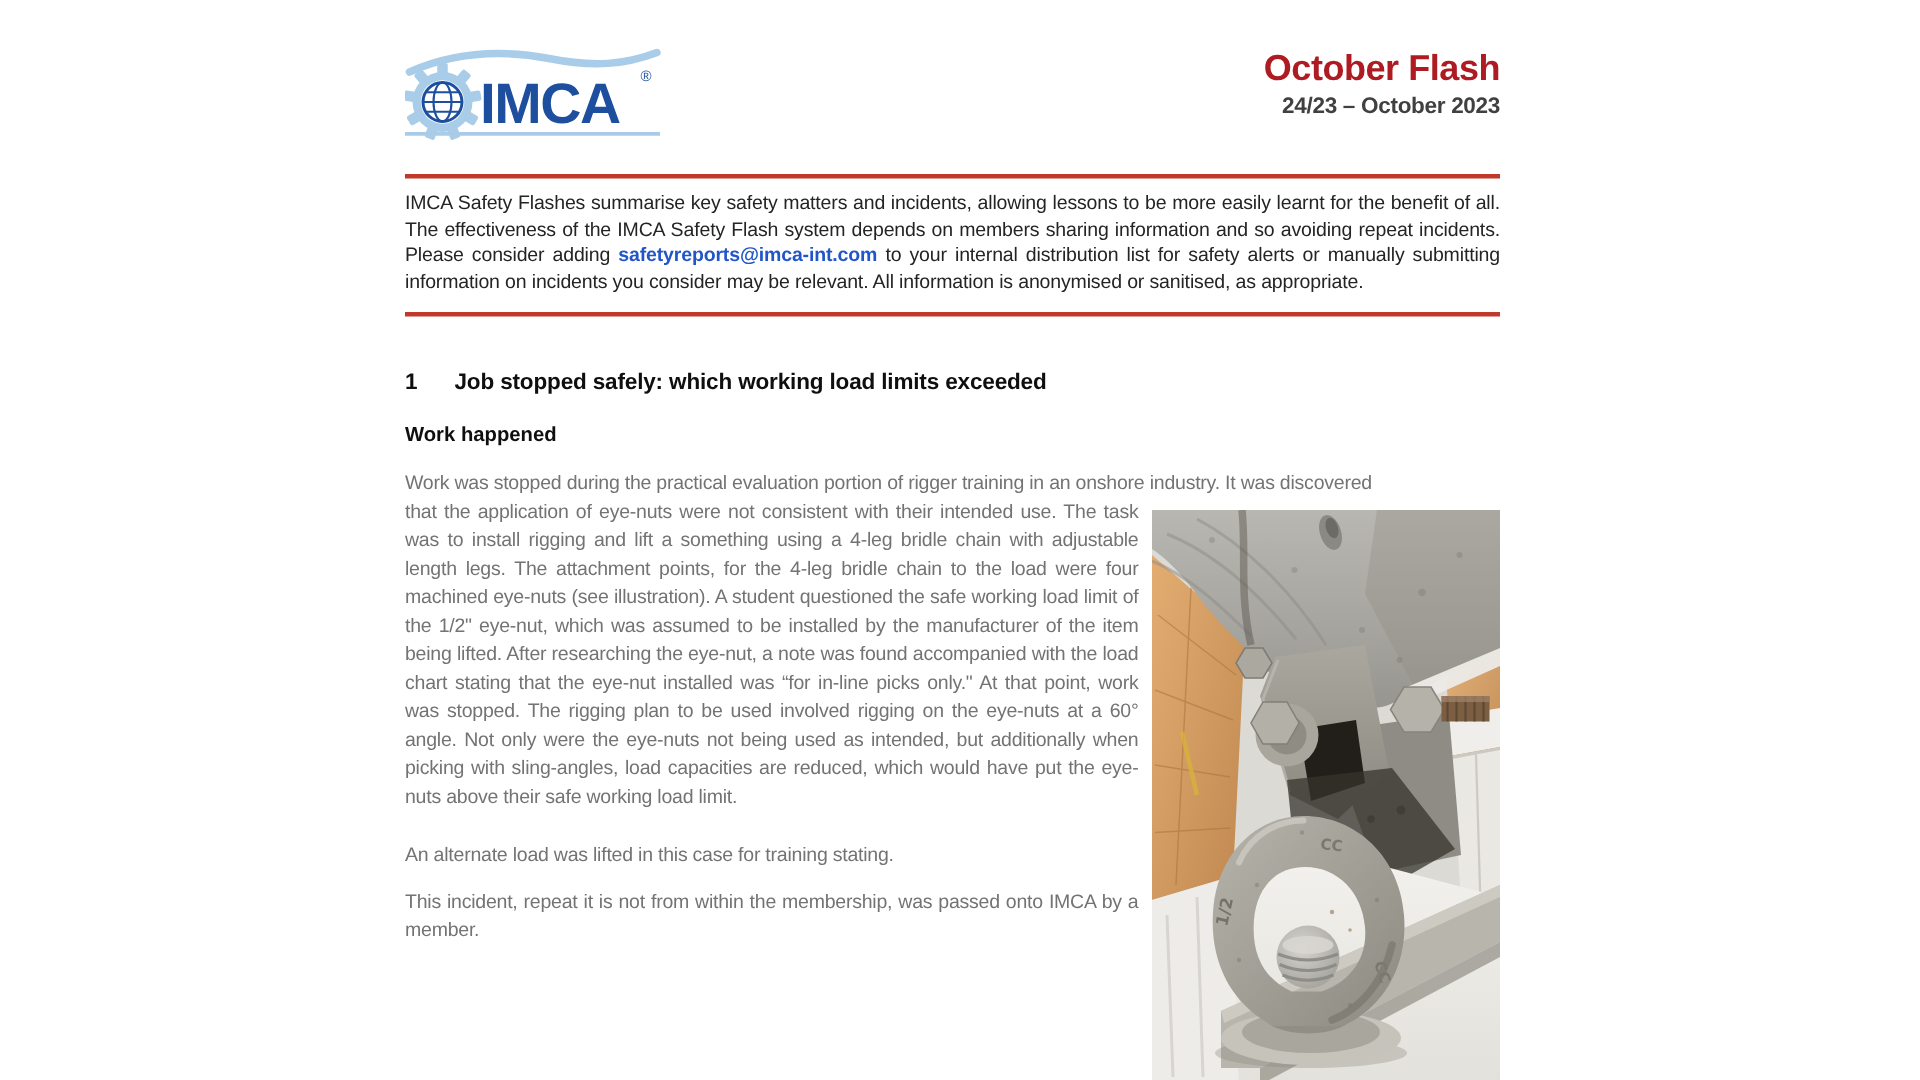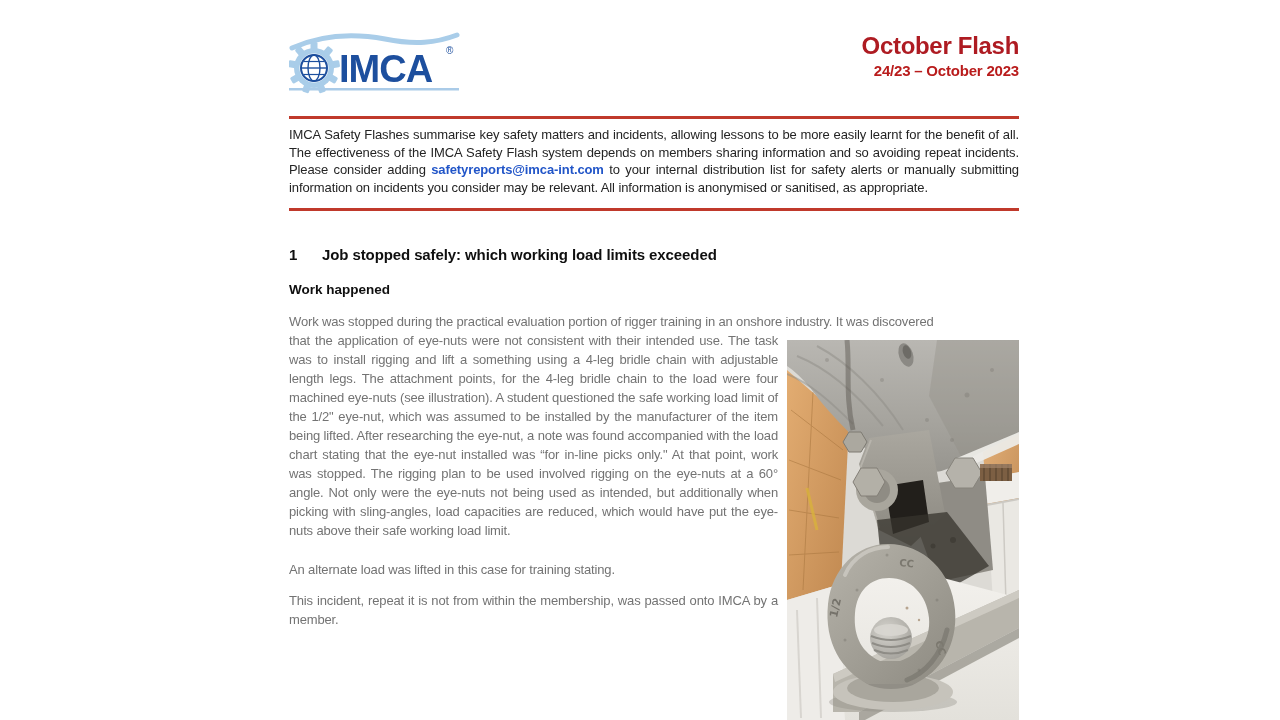--- a/index.html
+++ b/index.html
@@ -1,24 +1,24 @@
 <!DOCTYPE html>
 <html><head>
 <meta charset="utf-8">
 <style>
   html,body{margin:0;padding:0;background:#ffffff;}
   .page{position:relative;width:1280px;height:720px;background:#ffffff;overflow:hidden;
         font-family:"Liberation Sans",sans-serif;}
-  .content{position:absolute;left:270px;top:0;width:730px;height:720px;margin-left:19px;}
+  .content{position:absolute;left:270px;top:0;width:730px;height:720px;}
 
   
   .logo{position:absolute;left:0;top:28px;width:172px;height:66px;}
   .masthead{position:absolute;right:0;top:33px;text-align:right;}
   .mast-title{font-size:24px;font-weight:bold;color:#ae1b22;letter-spacing:-0.3px;line-height:26px;}
-  .mast-issue{font-size:15px;font-weight:bold;color:#b91c1c;margin-top:3px;letter-spacing:-0.2px;}
+  .mast-issue{font-size:15px;font-weight:bold;color:#404040;margin-top:3px;letter-spacing:-0.2px;}
 
   .rule{position:absolute;left:0;width:730px;height:3px;background:#c0392b;}
   .rule1{top:116px;}
   .rule2{top:208px;}
 
   .intro{position:absolute;left:0;top:126px;width:730px;margin:0;
          font-size:13px;line-height:17.6px;text-align:justify;color:#242424;letter-spacing:-0.1px;}
   .email{color:#2155c8;font-weight:bold;text-decoration:none;}
 
   .heading{position:absolute;left:0;top:246px;font-size:15px;font-weight:bold;color:#0f0f0f;letter-spacing:-0.1px;}

